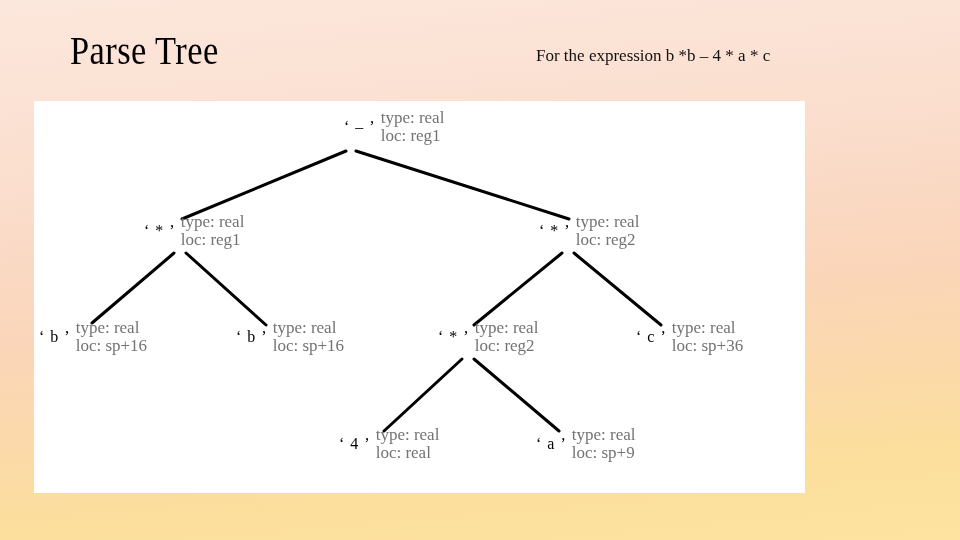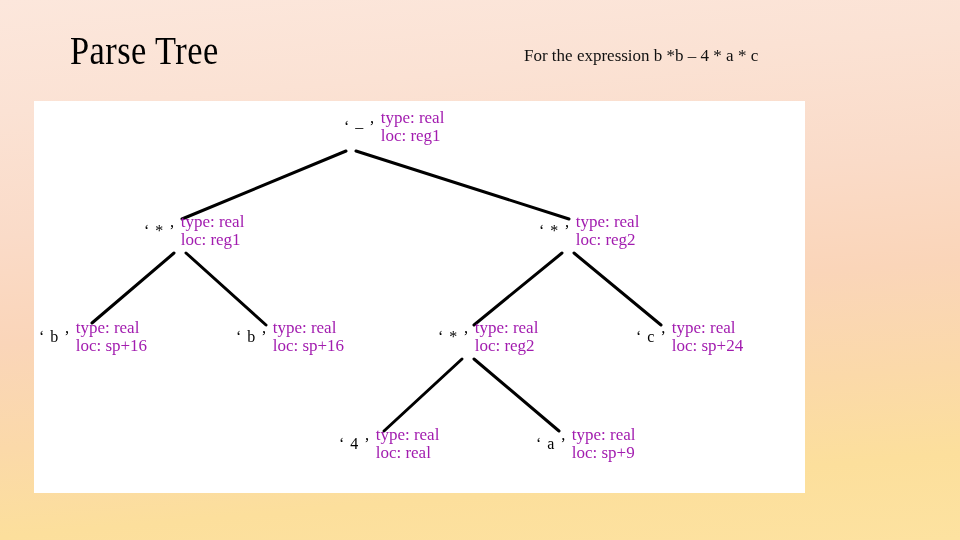--- a/index.html
+++ b/index.html
@@ -43,21 +43,21 @@
     font-size: 40px;
     line-height: 44px;
     color: #000000;
     letter-spacing: 0.5px;
     transform: scaleX(0.86);
     transform-origin: left center;
     white-space: nowrap;
   }
   #subtitle {
     position: absolute;
-    left: 524px;
+    left: 536px;
     top: 45px;
     font-family: "Liberation Serif", "DejaVu Serif", serif;
     font-size: 17px;
     line-height: 22px;
     color: #111111;
     white-space: nowrap;
   }
 
   
   #tree-panel {
@@ -95,21 +95,21 @@
     font-size: 16px;
     line-height: 16px;
     color: #000;
     letter-spacing: 1px;
     margin-right: 5px;
   }
   .node-attrs {
     font-family: "Liberation Serif", "DejaVu Serif", serif;
     font-size: 17px;
     line-height: 17.5px;
-    color: #a21caf;
+    color: #737373;
     font-weight: 400;
   }
   .node-attrs div { white-space: nowrap; }
 </style>
 </head>
 <body>
 
 <div id="slide">
 
   <div id="header">
@@ -168,21 +168,21 @@
           <div class="node-symbol">‘ * ’</div>
           <div class="node-attrs">
             <div>type: real</div>
             <div>loc: reg2</div>
           </div>
         </div>
         <div class="node" style="left: 602px; top: 218px;">
           <div class="node-symbol">‘ c ’</div>
           <div class="node-attrs">
             <div>type: real</div>
-            <div>loc: sp+24</div>
+            <div>loc: sp+36</div>
           </div>
         </div>
         <div class="node" style="left: 305px; top: 325px;">
           <div class="node-symbol">‘ 4 ’</div>
           <div class="node-attrs">
             <div>type: real</div>
             <div>loc: real</div>
           </div>
         </div>
         <div class="node" style="left: 502px; top: 325px;">

